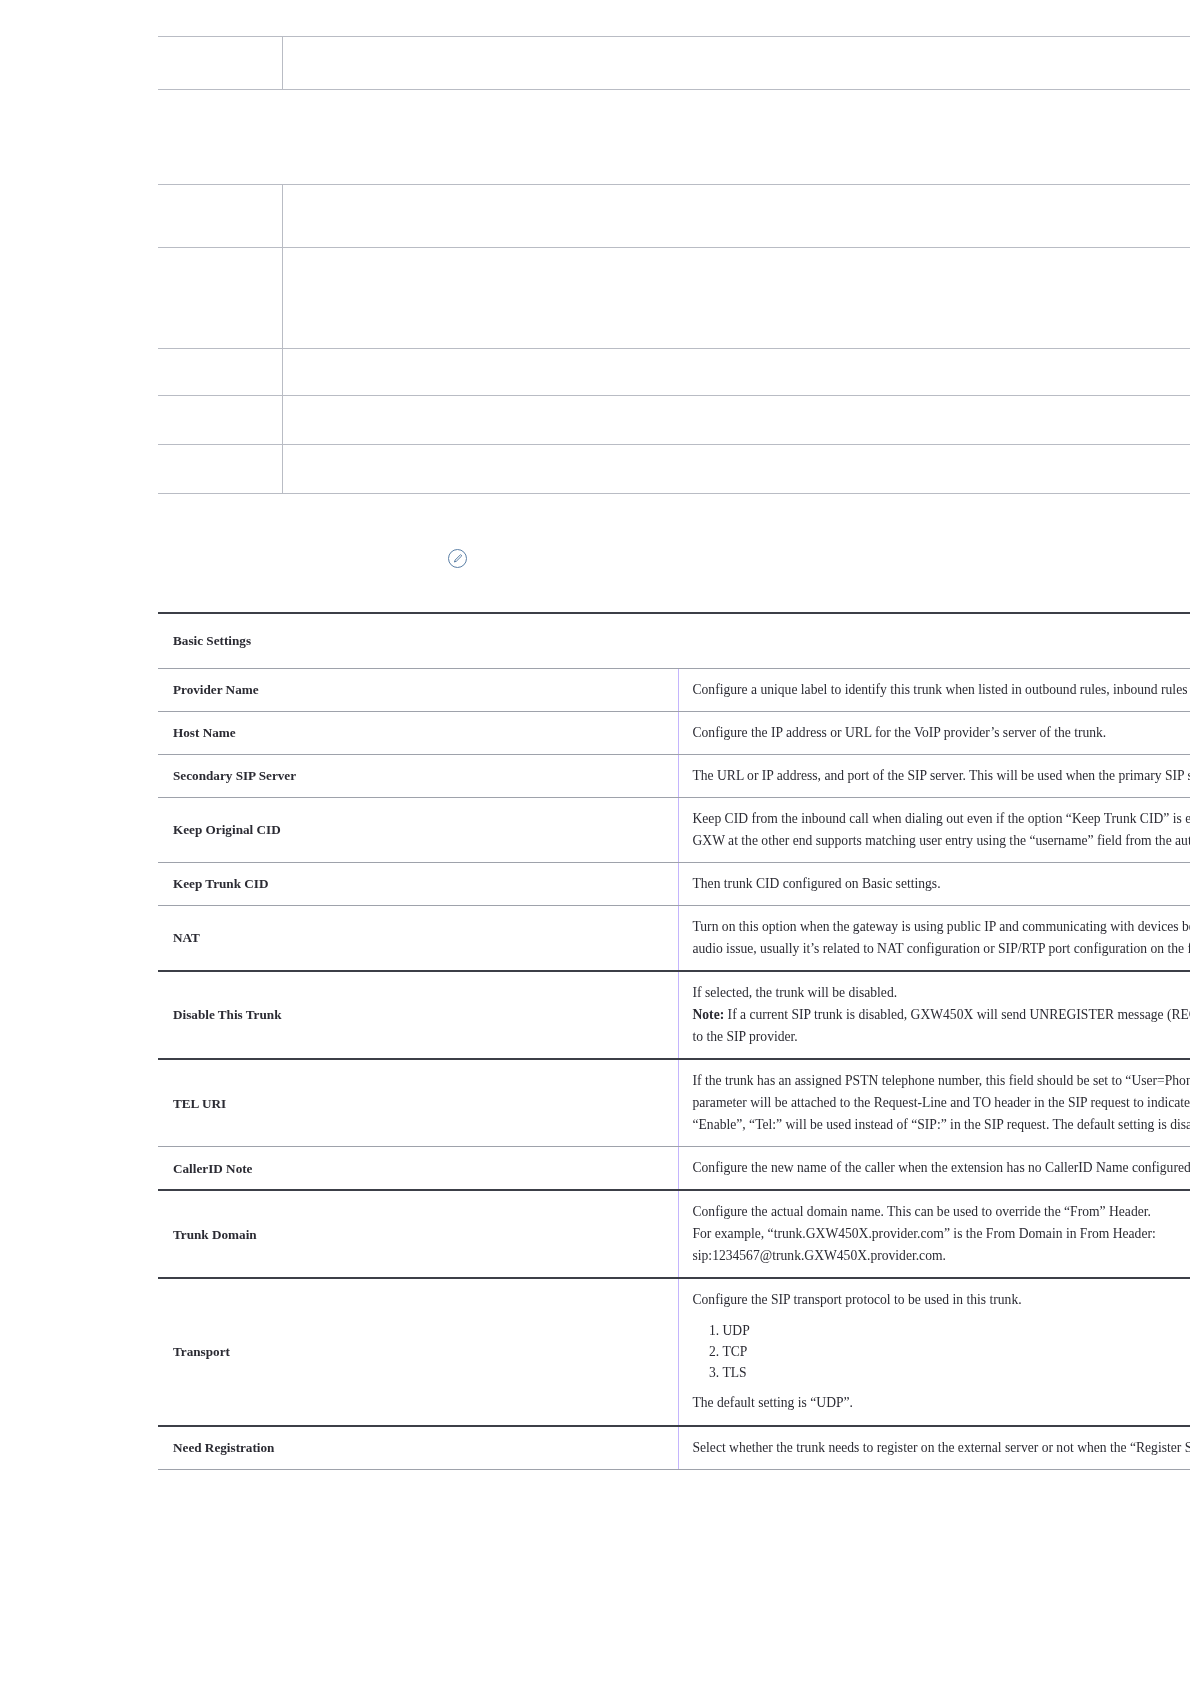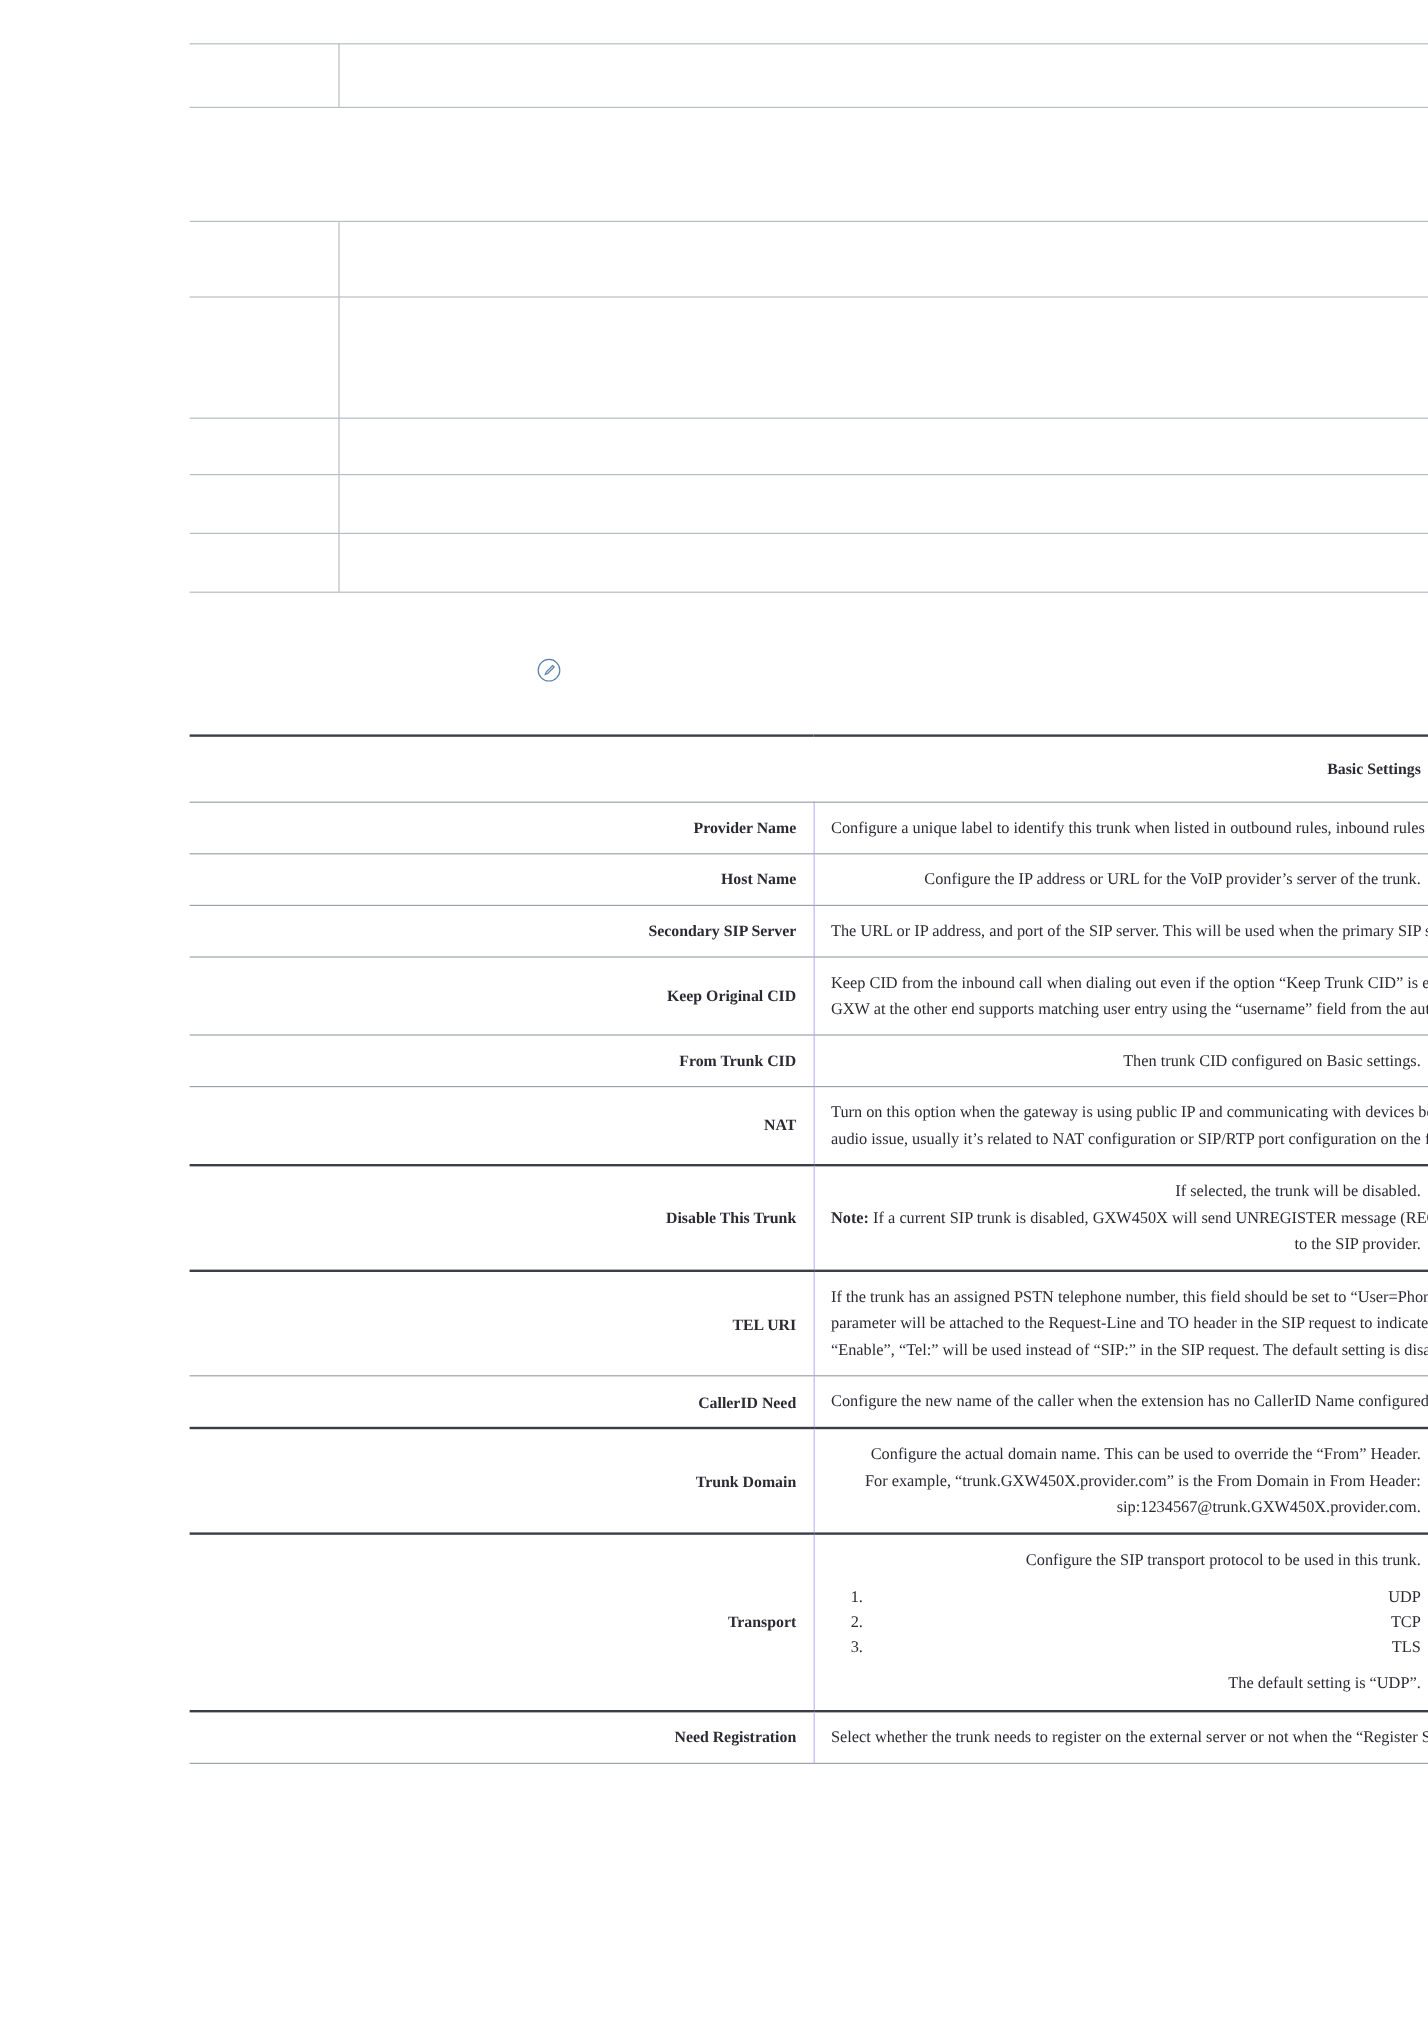--- a/index.html
+++ b/index.html
@@ -113,21 +113,20 @@
   }
 
   .pad-lg { padding-top: 16px; padding-bottom: 16px; }
 
   
   .page-clip {
     position: absolute;
     left: 0; top: 0;
     width: 1190px; height: 1684px;
     overflow: hidden;
-    text-align: right;
   }
 </style>
 </head>
 <body>
 
 <div class="page-clip">
 
   <table class="empty-table">
     <tbody>
       <tr class="r1">
@@ -196,21 +195,21 @@
 
       <tr>
         <td class="label">Keep Original CID</td>
         <td class="desc">
           <p>Keep CID from the inbound call when dialing out even if the option “Keep Trunk CID” is enabled. Please make sure the</p>
           <p>GXW at the other end supports matching user entry using the “username” field from the authentication line.</p>
         </td>
       </tr>
 
       <tr>
-        <td class="label">From Trunk CID</td>
+        <td class="label">Keep Trunk CID</td>
         <td class="desc">
           <p>Then trunk CID configured on Basic settings.</p>
         </td>
       </tr>
 
       <tr>
         <td class="label">NAT</td>
         <td class="desc">
           <p>Turn on this option when the gateway is using public IP and communicating with devices behind NAT. If there is a one-way</p>
           <p>audio issue, usually it’s related to NAT configuration or SIP/RTP port configuration on the firewall.</p>
@@ -229,21 +228,21 @@
       <tr class="thick-top">
         <td class="label">TEL URI</td>
         <td class="desc pad-lg">
           <p>If the trunk has an assigned PSTN telephone number, this field should be set to “User=Phone”. Then a “User=Phone”</p>
           <p>parameter will be attached to the Request-Line and TO header in the SIP request to indicate the E.164 number. If set to</p>
           <p>“Enable”, “Tel:” will be used instead of “SIP:” in the SIP request. The default setting is disabled.</p>
         </td>
       </tr>
 
       <tr>
-        <td class="label">CallerID Need</td>
+        <td class="label">CallerID Note</td>
         <td class="desc">
           <p>Configure the new name of the caller when the extension has no CallerID Name configured.</p>
         </td>
       </tr>
 
       <tr class="thick-top">
         <td class="label">Trunk Domain</td>
         <td class="desc pad-lg">
           <p>Configure the actual domain name. This can be used to override the “From” Header.</p>
           <p>For example, “trunk.GXW450X.provider.com” is the From Domain in From Header:</p>

